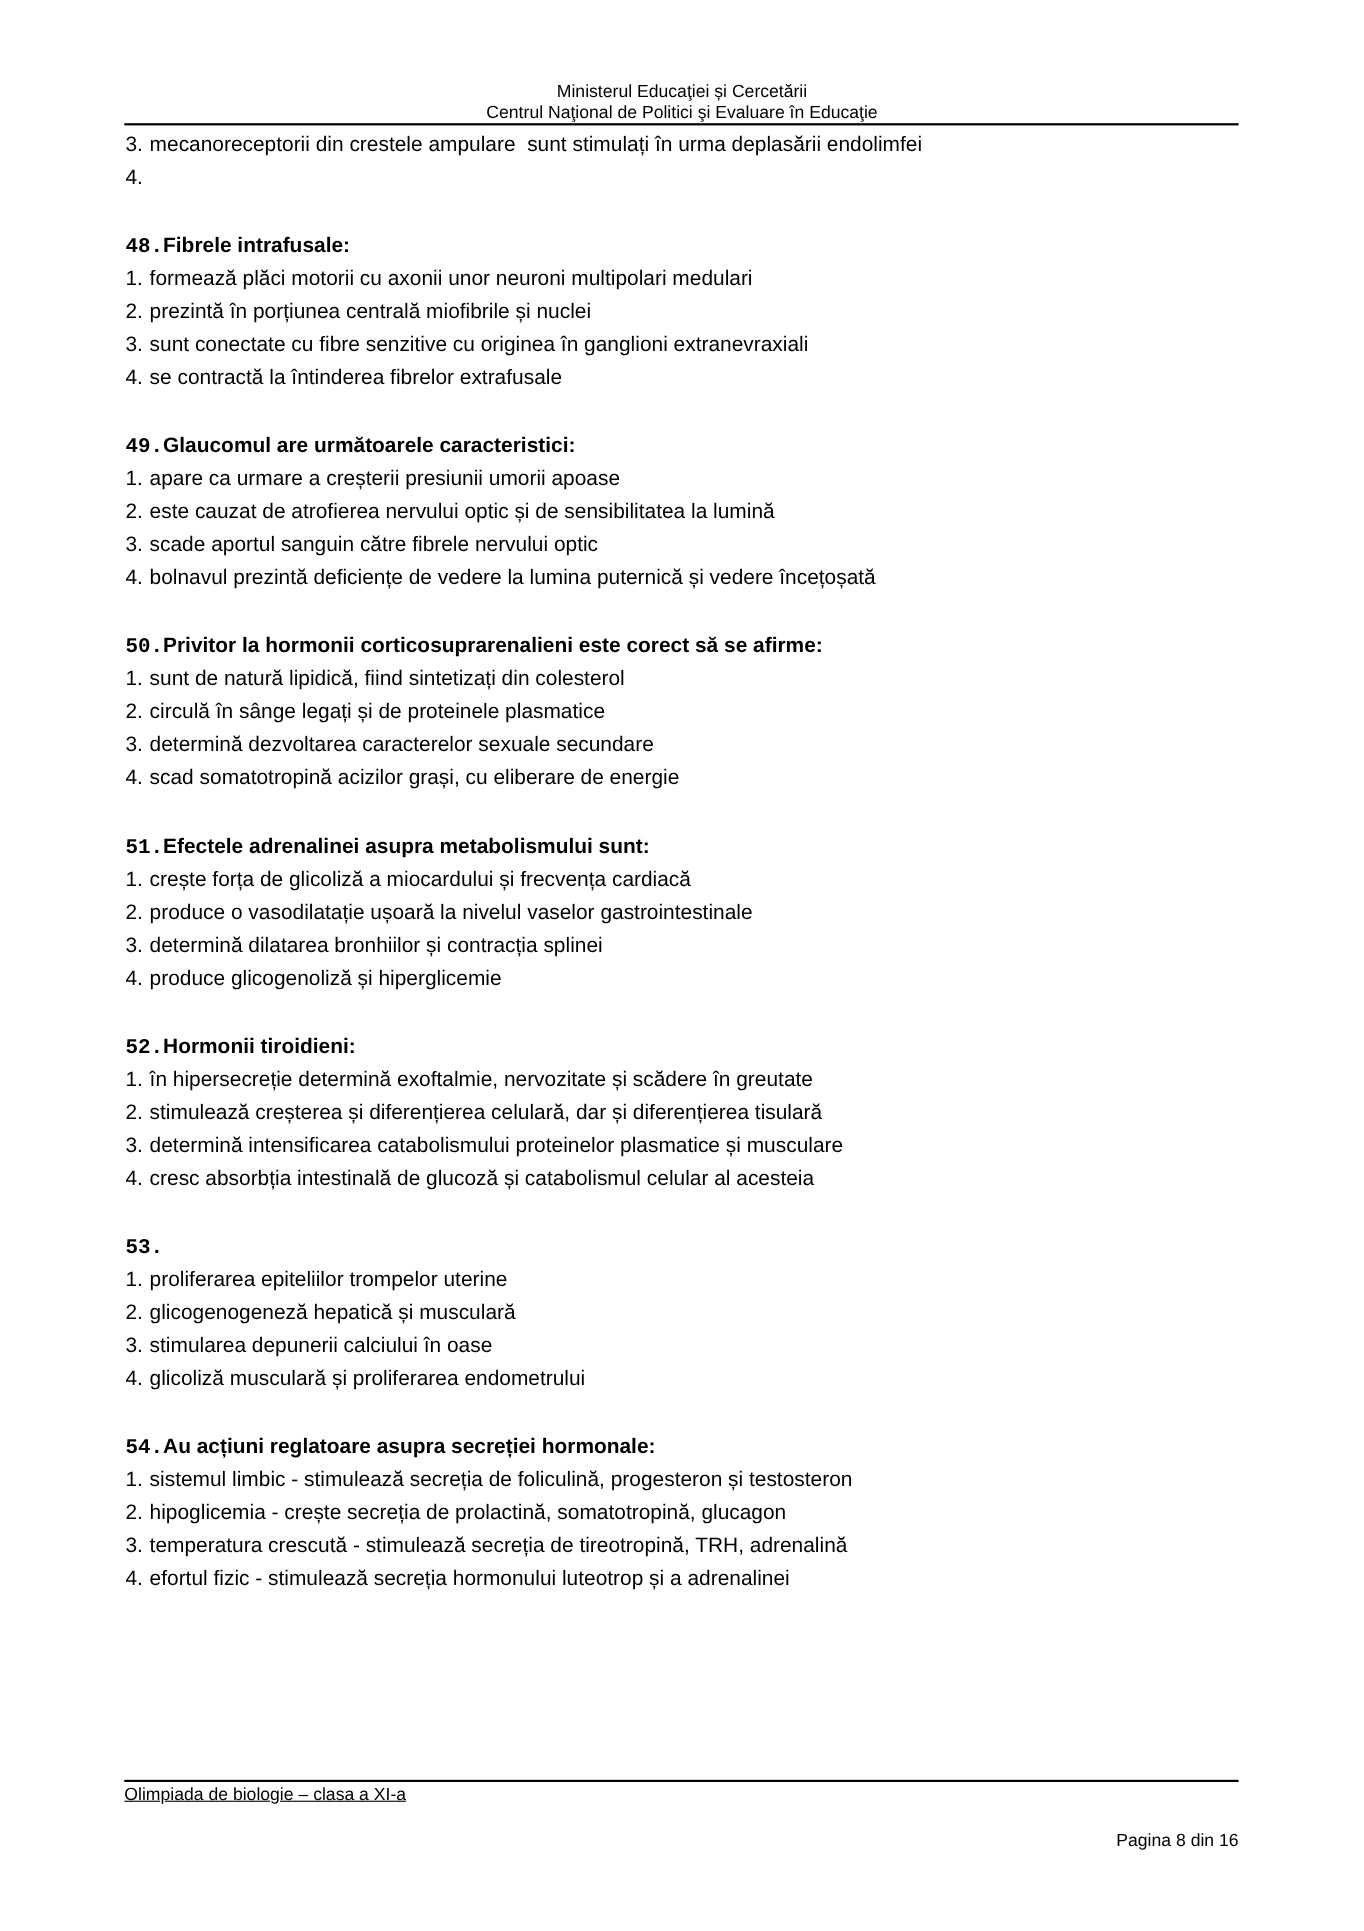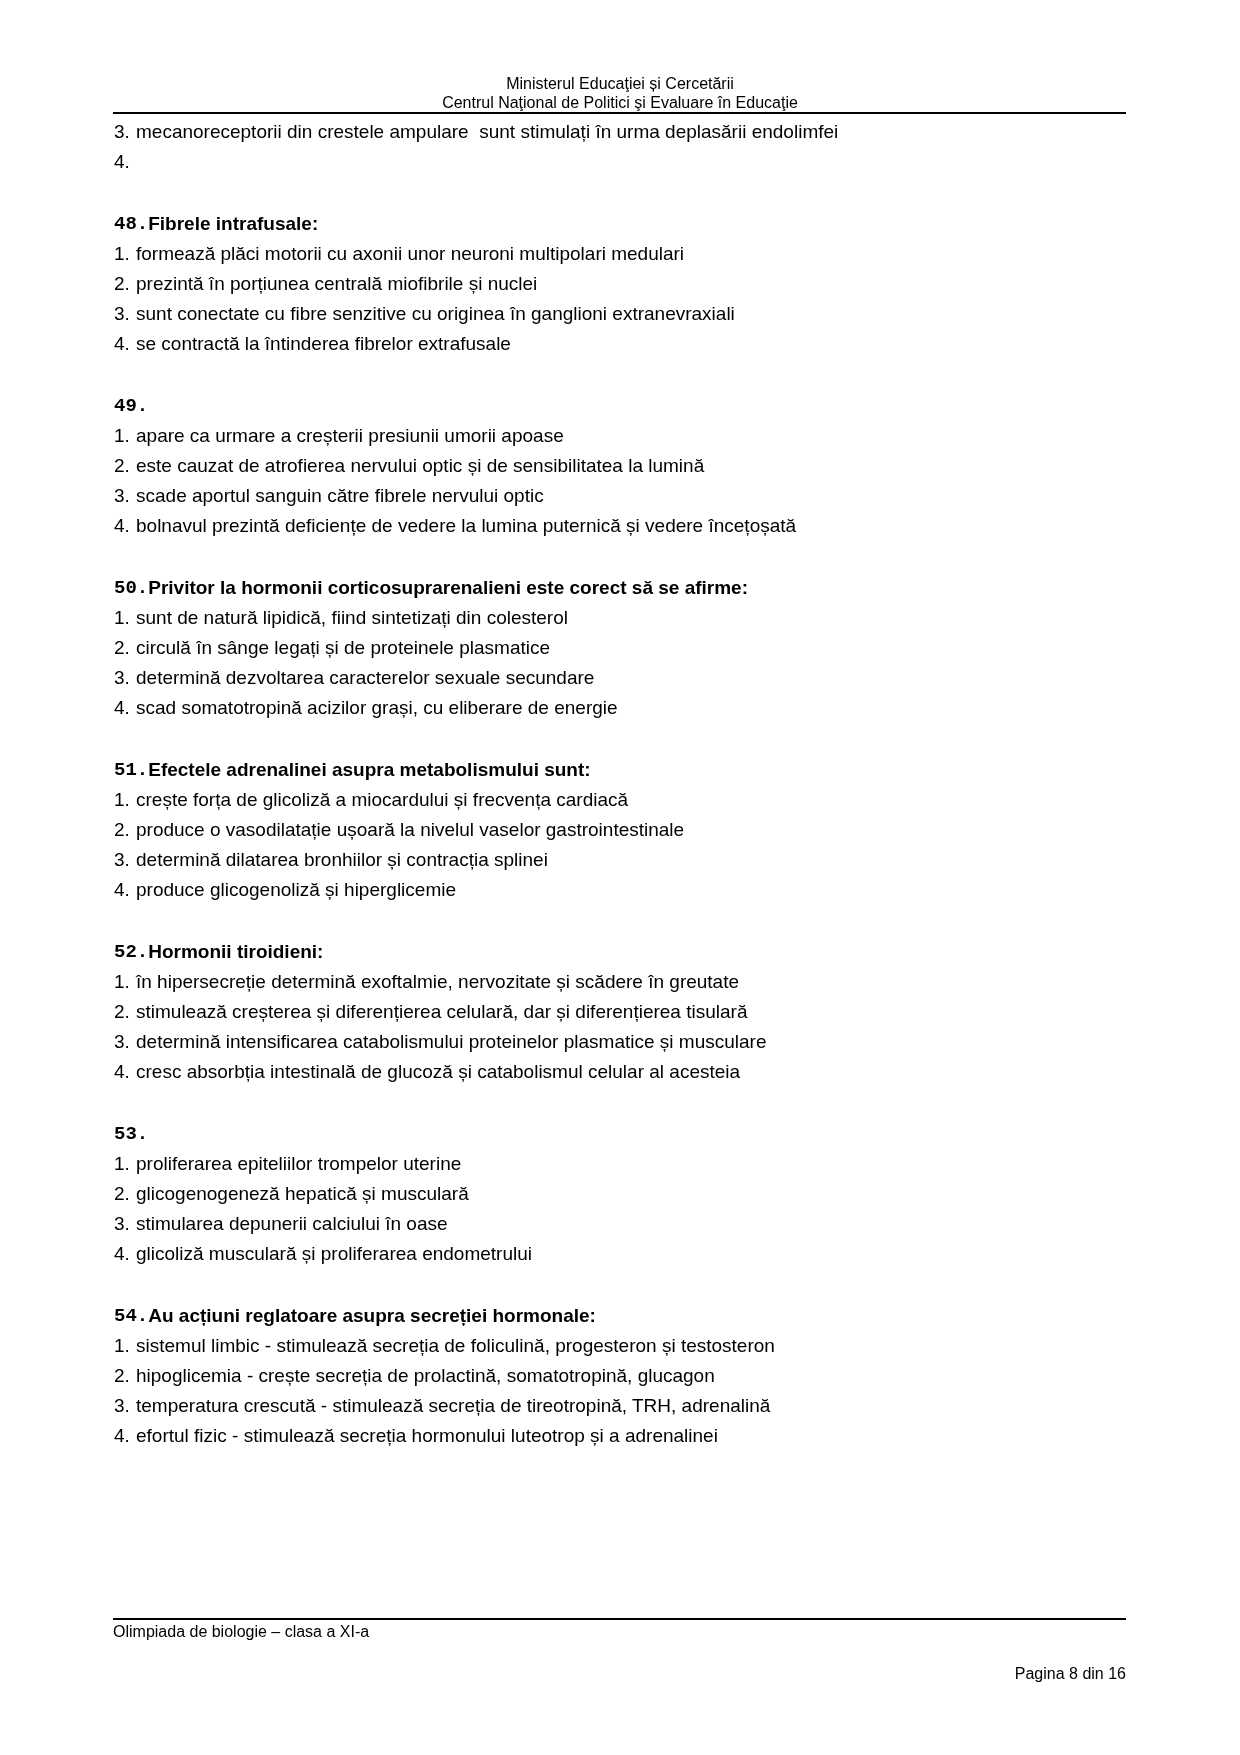--- a/index.html
+++ b/index.html
@@ -37,21 +37,21 @@
   .q-head .num { flex:0 0 32px;font-family:Liberation Mono, monospace; }
   .question { margin-top:32px; }
   .doc-footer {
     position:absolute;
     top:1618px; left:113px;
     width:1013px;
     font-size:16px;
     line-height:19px;
   }
   .footer-rule { border:none; border-top:2px solid #000; width:100%; }
-  .footer-title { margin-top:2px; }
+  .footer-title { margin-top:2px;text-decoration:underline; }
   .footer-page { margin-top:23px; text-align:right; }
 </style>
 </head>
 <body>
 
 <div class="page">
 
   <div class="doc-header">
     <div>Ministerul Educaţiei și Cercetării</div>
     <div>Centrul Naţional de Politici şi Evaluare în Educaţie</div>
@@ -89,20 +89,21 @@
       </div>
       <div class="row item">
         <span class="num">4.</span>
         <span class="txt">se contractă la întinderea fibrelor extrafusale</span>
       </div>
     </section>
 
     <section class="question">
       <div class="row q-head">
         <span class="num">49.</span>
+        <span class="txt">Glaucomul are următoarele caracteristici:</span>
       </div>
       <div class="row item">
         <span class="num">1.</span>
         <span class="txt">apare ca urmare a creșterii presiunii umorii apoase</span>
       </div>
       <div class="row item">
         <span class="num">2.</span>
         <span class="txt">este cauzat de atrofierea nervului optic și de sensibilitatea la lumină</span>
       </div>
       <div class="row item">

